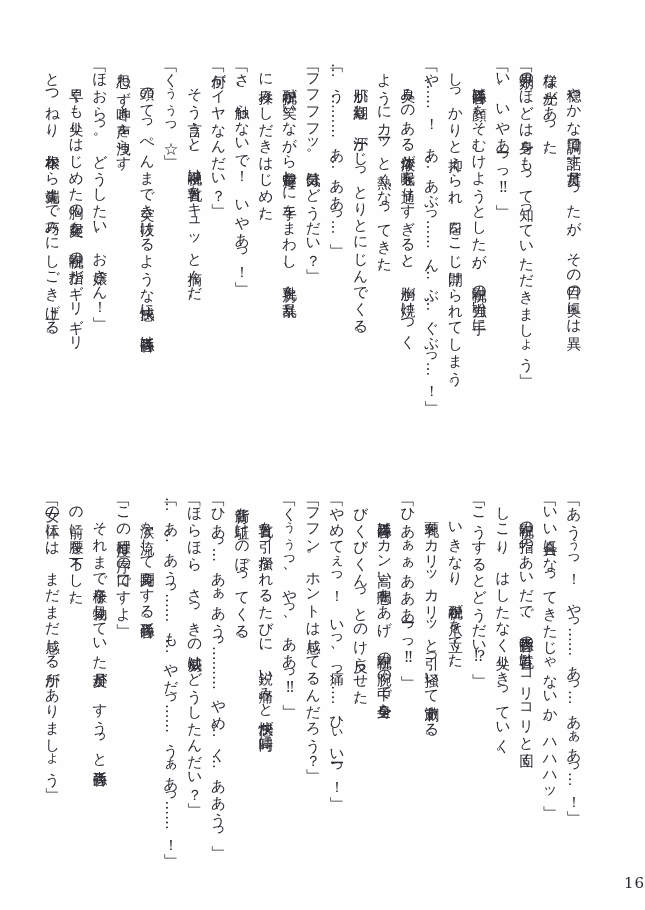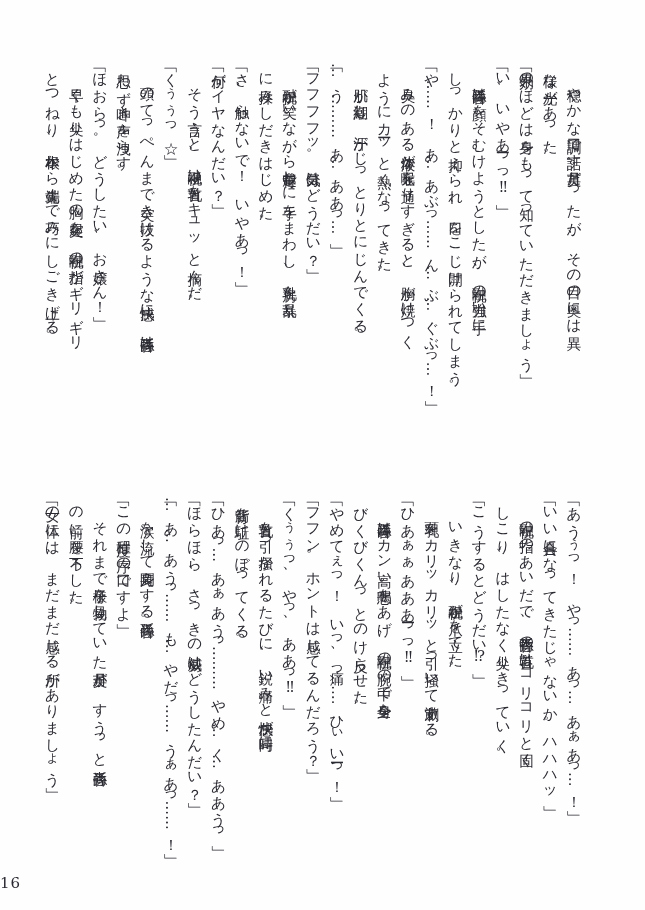--- a/index.html
+++ b/index.html
@@ -31,21 +31,21 @@
     letter-spacing: 0;
     white-space: nowrap;
   }
   #block-top { top: 63px; }
   #block-bottom { top: 497px; }
   .page-number {
     position: absolute;
     top: 874px;
     left: 0;
     width: 100%;
-    text-align: left;
+    text-align: right;
     font-size: 15px;
     letter-spacing: 1px;
     color: #2a2a32;
   }
 </style>
 </head>
 <body>
 
 <div class="page">
 

